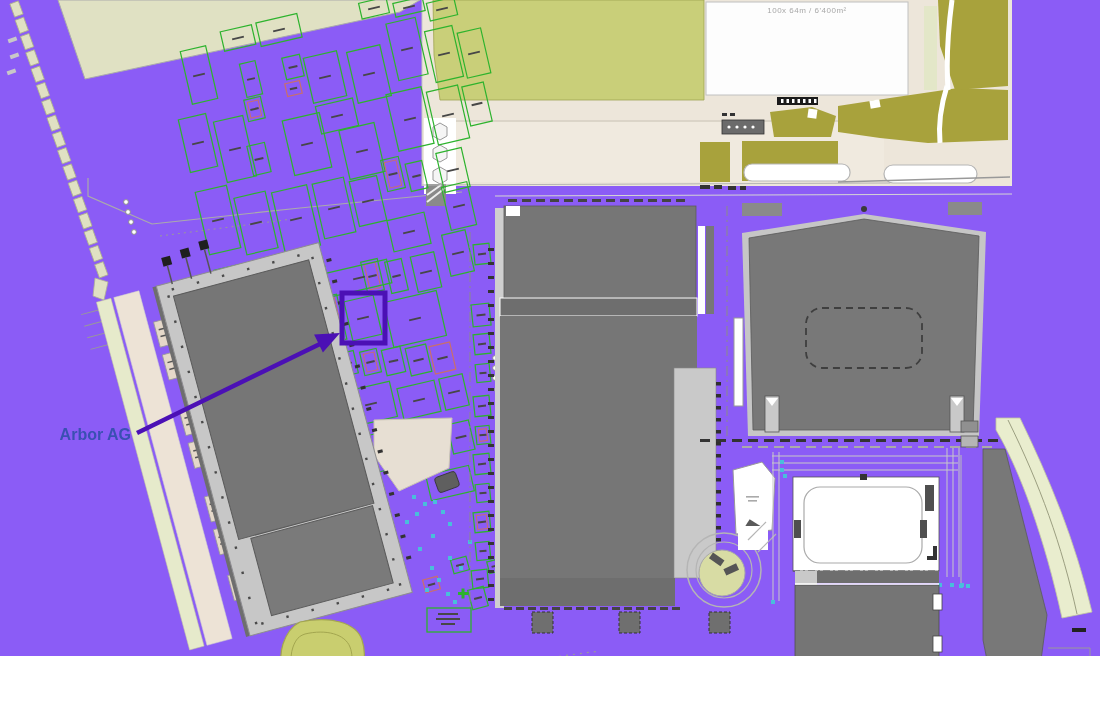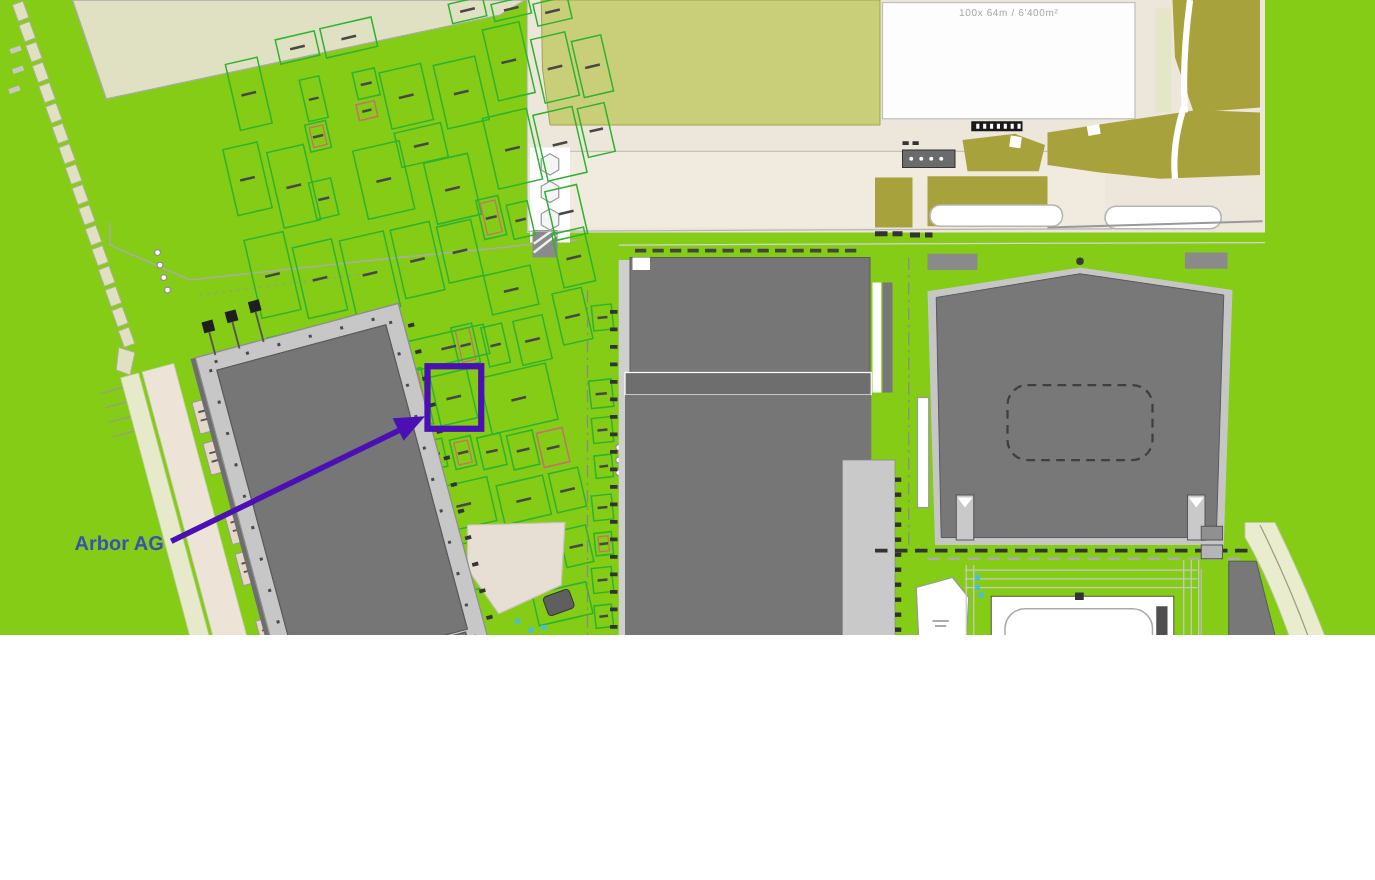--- a/index.html
+++ b/index.html
@@ -1,16 +1,16 @@
 <!DOCTYPE html>
 <html><head>
 <meta charset="utf-8">
 <style>
   html,body{margin:0;padding:0;background:#ffffff;}
-  .canvas{position:relative;width:1100px;height:508px;background:#84cc16;overflow:hidden;
+  .canvas{position:relative;width:1100px;height:656px;background:#8b5cf6;overflow:hidden;
           font-family:"Liberation Sans",sans-serif;}
   svg{position:absolute;left:0;top:0;}
   svg text{font-family:"Liberation Sans",sans-serif;}
 </style>
 </head>
 <body>
 
 <div class="canvas">
 <svg width="1100" height="704" viewBox="0 0 1100 704">
 

